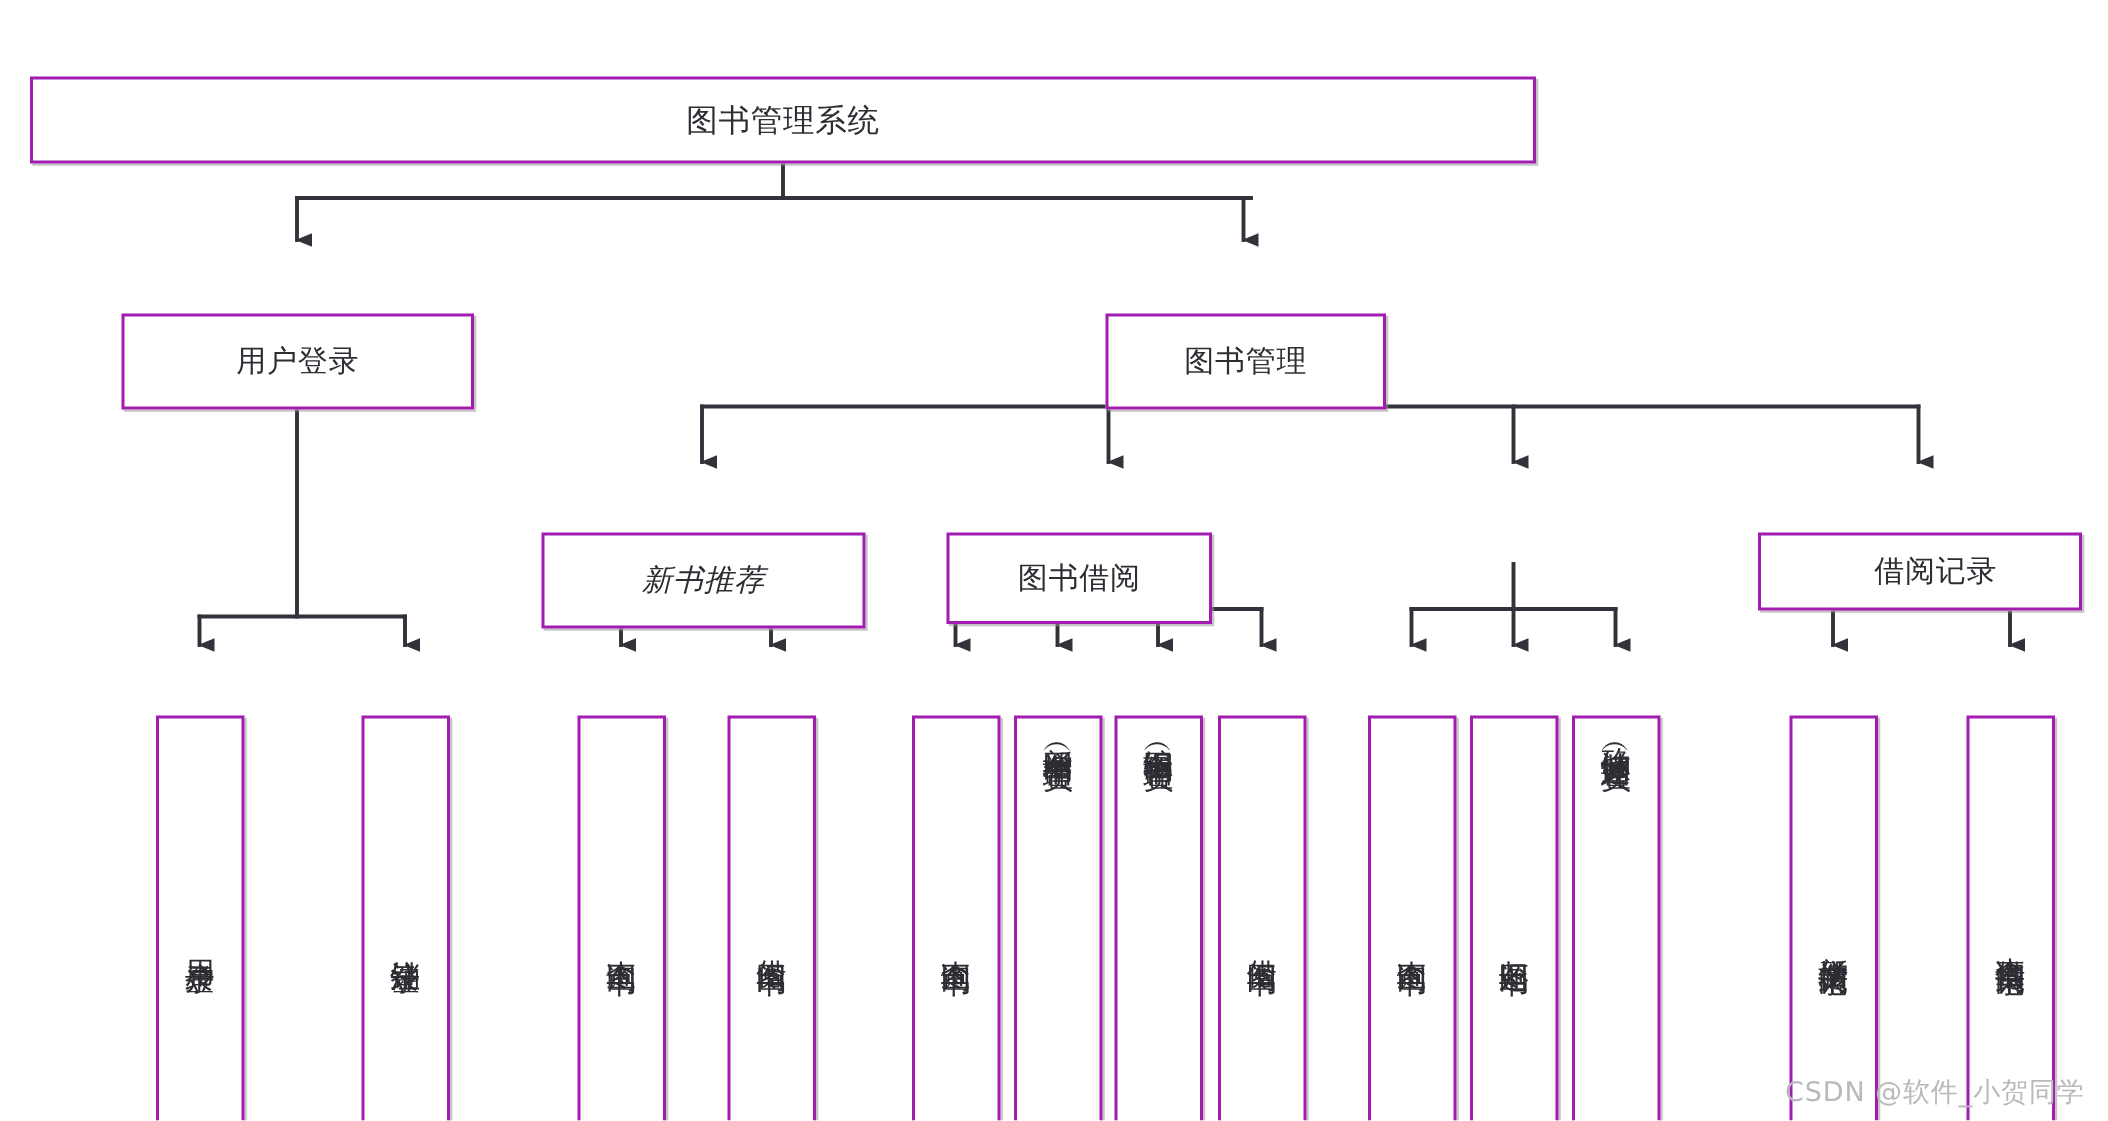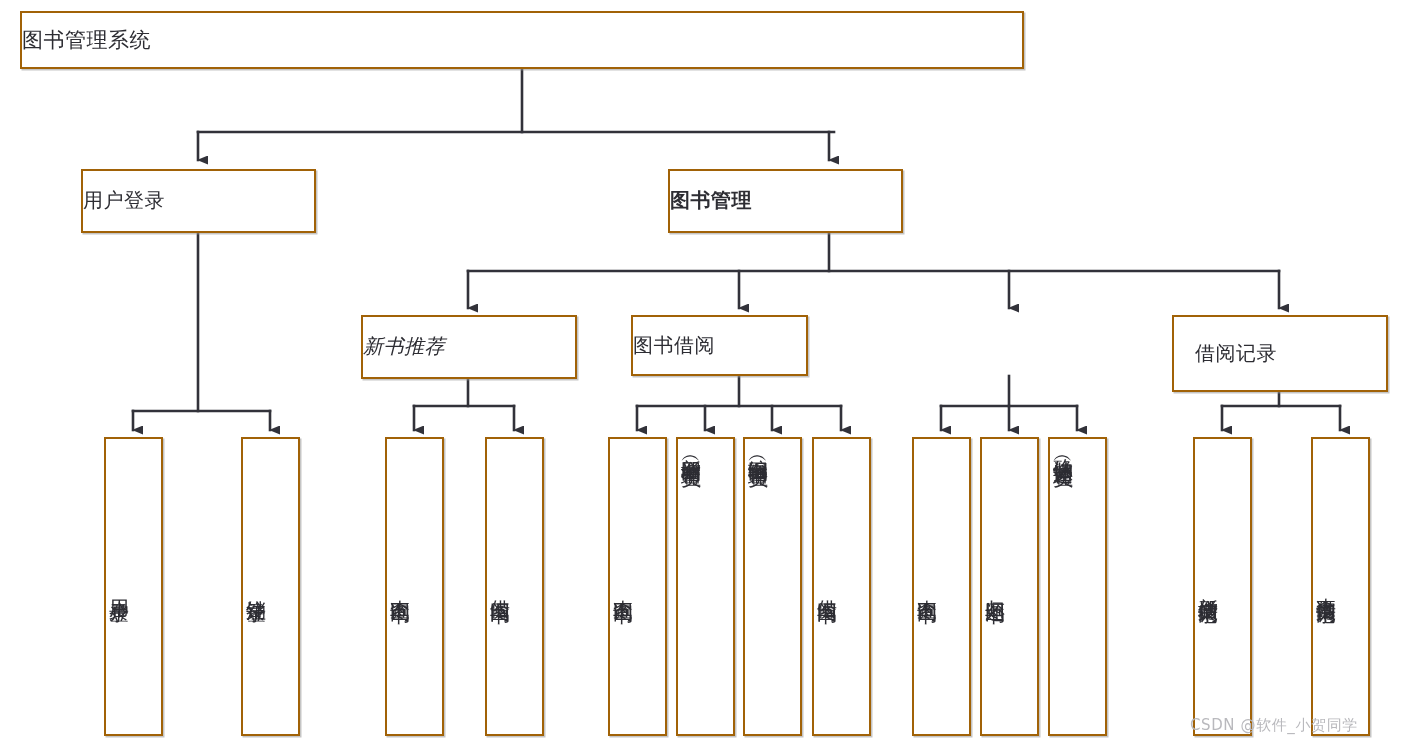--- a/index.html
+++ b/index.html
@@ -22,25 +22,27 @@
     position: absolute;
     left: 0;
     top: 0;
     width: 1405px;
     height: 747px;
   }
   .node-box {
     position: absolute;
     box-sizing: border-box;
     background: #ffffff;
-    border: 2px solid #a16207;
+    border: 2px solid #a21caf;
     box-shadow: 1.5px 1.5px 0 rgba(150,150,150,0.55);
     display: flex;
     align-items: center;
+    justify-content: center;
     overflow: hidden;
+    margin-top: 40px;
   }
   .node-label {
     color: #2d2d33;
     text-align: center;
     line-height: 1.18;
     letter-spacing: 0.5px;
     white-space: nowrap;
   }
   .level-1 .node-label { font-size: 21px; }
   .level-2 .node-label { font-size: 20px; }
@@ -55,21 +57,21 @@
     max-height: 100%;
   }
   .leaf-box {
     align-items: flex-start;
     padding-top: 4px;
   }
   .leaf-box.leaf-short { align-items: center; padding-top: 0; }
   .watermark {
     position: absolute;
     color: #b9b9bd;
-    font-size: 15px;
+    font-size: 18px;
     letter-spacing: 0.6px;
     white-space: nowrap;
     user-select: none;
   }
 </style>
 </head>
 <body>
 
 <div id="diagram-root">
 
@@ -123,31 +125,31 @@
     </g>
   </svg>
 
   <div class="node-box level-1" style="left:20px; top:11px; width:1004px; height:58px;">
     <span class="node-label">图书管理系统</span>
   </div>
 
   <div class="node-box level-2" style="left:81px; top:169px; width:235px; height:64px;">
     <span class="node-label">用户登录</span>
   </div>
-  <div class="node-box level-2" style="left:668px; top:169px; width:235px; height:64px;font-weight:bold;">
+  <div class="node-box level-2" style="left:737px; top:169px; width:187px; height:64px;">
     <span class="node-label">图书管理</span>
   </div>
 
   <div class="node-box level-3" style="left:361px; top:315px; width:216px; height:64px;font-style:italic;">
     <span class="node-label">新书推荐</span>
   </div>
   <div class="node-box level-3" style="left:631px; top:315px; width:177px; height:61px;">
     <span class="node-label">图书借阅</span>
   </div>
-  <div class="node-box level-3" style="left:1172px; top:315px; width:216px; height:77px;padding-left:21px;">
+  <div class="node-box level-3" style="left:1172px; top:315px; width:216px; height:52px;padding-left:21px;">
     <span class="node-label">借阅记录</span>
   </div>
 
   <div class="node-box leaf-box leaf-short" style="left:104px; top:437px; width:59px; height:299px;">
     <span class="node-label">用户登录</span>
   </div>
   <div class="node-box leaf-box leaf-short" style="left:241px; top:437px; width:59px; height:299px;">
     <span class="node-label">注销登录</span>
   </div>
 

